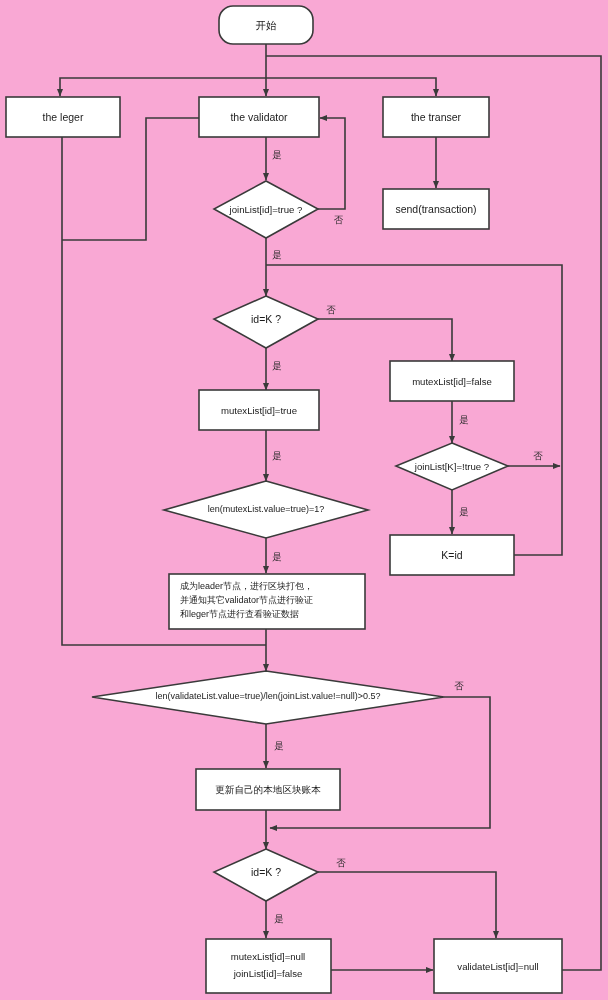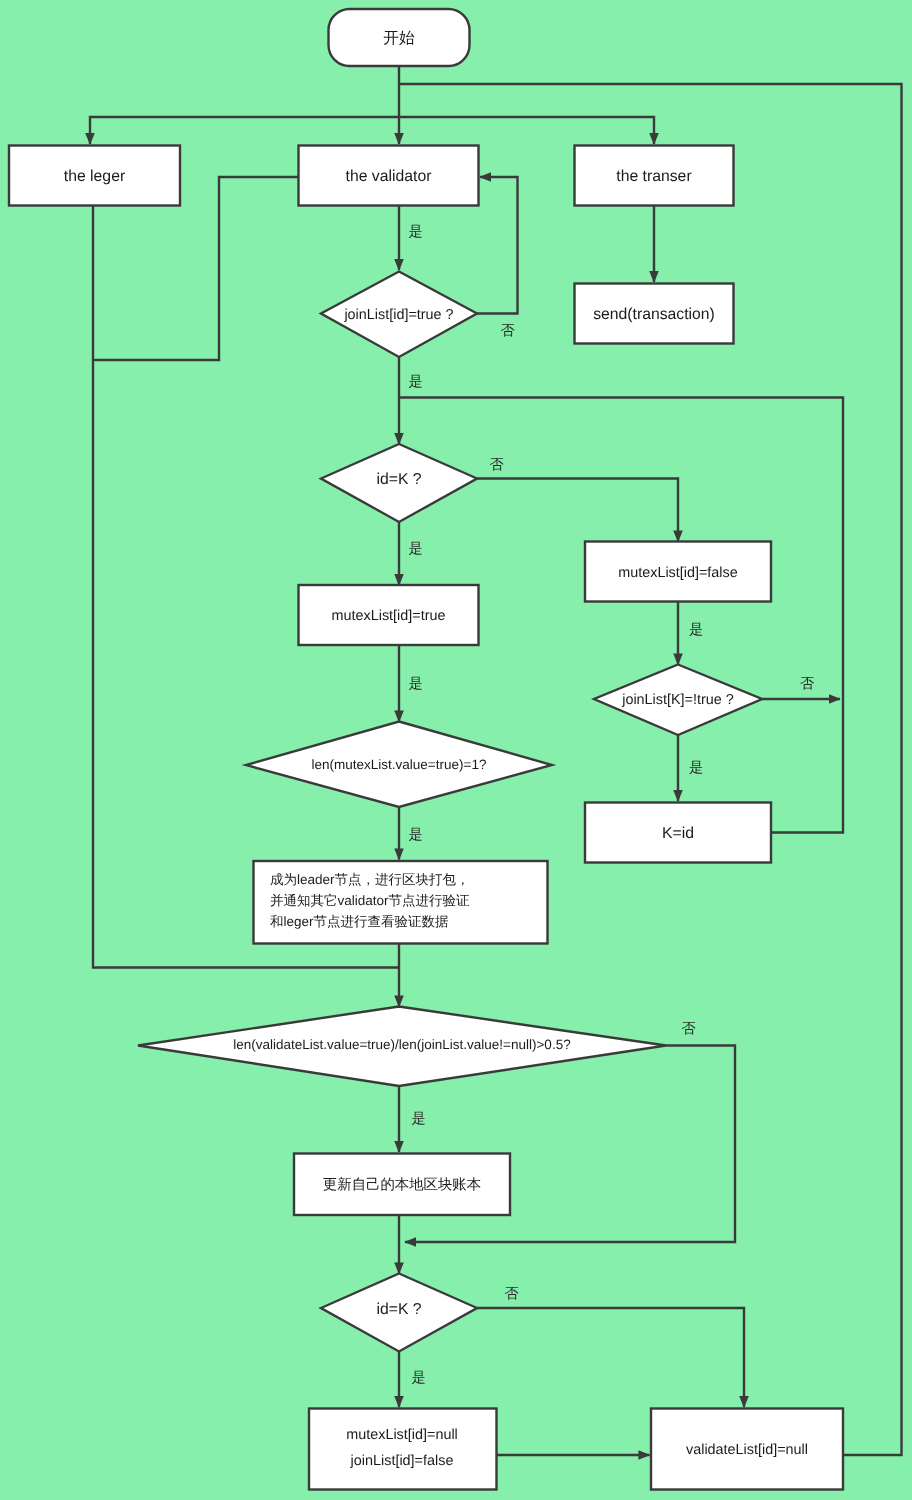--- a/index.html
+++ b/index.html
@@ -1,20 +1,20 @@
 <!DOCTYPE html>
 <html><head>
 <meta charset="utf-8">
 <style>
   html,body{margin:0;padding:0;background:#ffffff;}
   body{
     font-family:"Liberation Sans","DejaVu Sans",sans-serif;
     width:608px;height:1000px;overflow:hidden;
   }
-  #flow-root{position:relative;width:608px;height:1000px;background:#86efac;}
+  #flow-root{position:relative;width:608px;height:1000px;background:#f9a8d4;}
   svg#flow-svg{display:block;width:608px;height:1000px;}
   .shape{fill:#ffffff;stroke:#3a3a3a;stroke-width:1.6;}
   .edge{fill:none;stroke:#3a3a3a;stroke-width:1.6;}
   .node-label{
     font-family:"Liberation Sans","DejaVu Sans",sans-serif;
     font-size:10.5px;fill:#1b1b1b;text-anchor:middle;
     dominant-baseline:middle;
   }
   .node-label.small{font-size:9.6px;}
   .node-label.tiny{font-size:9px;}

